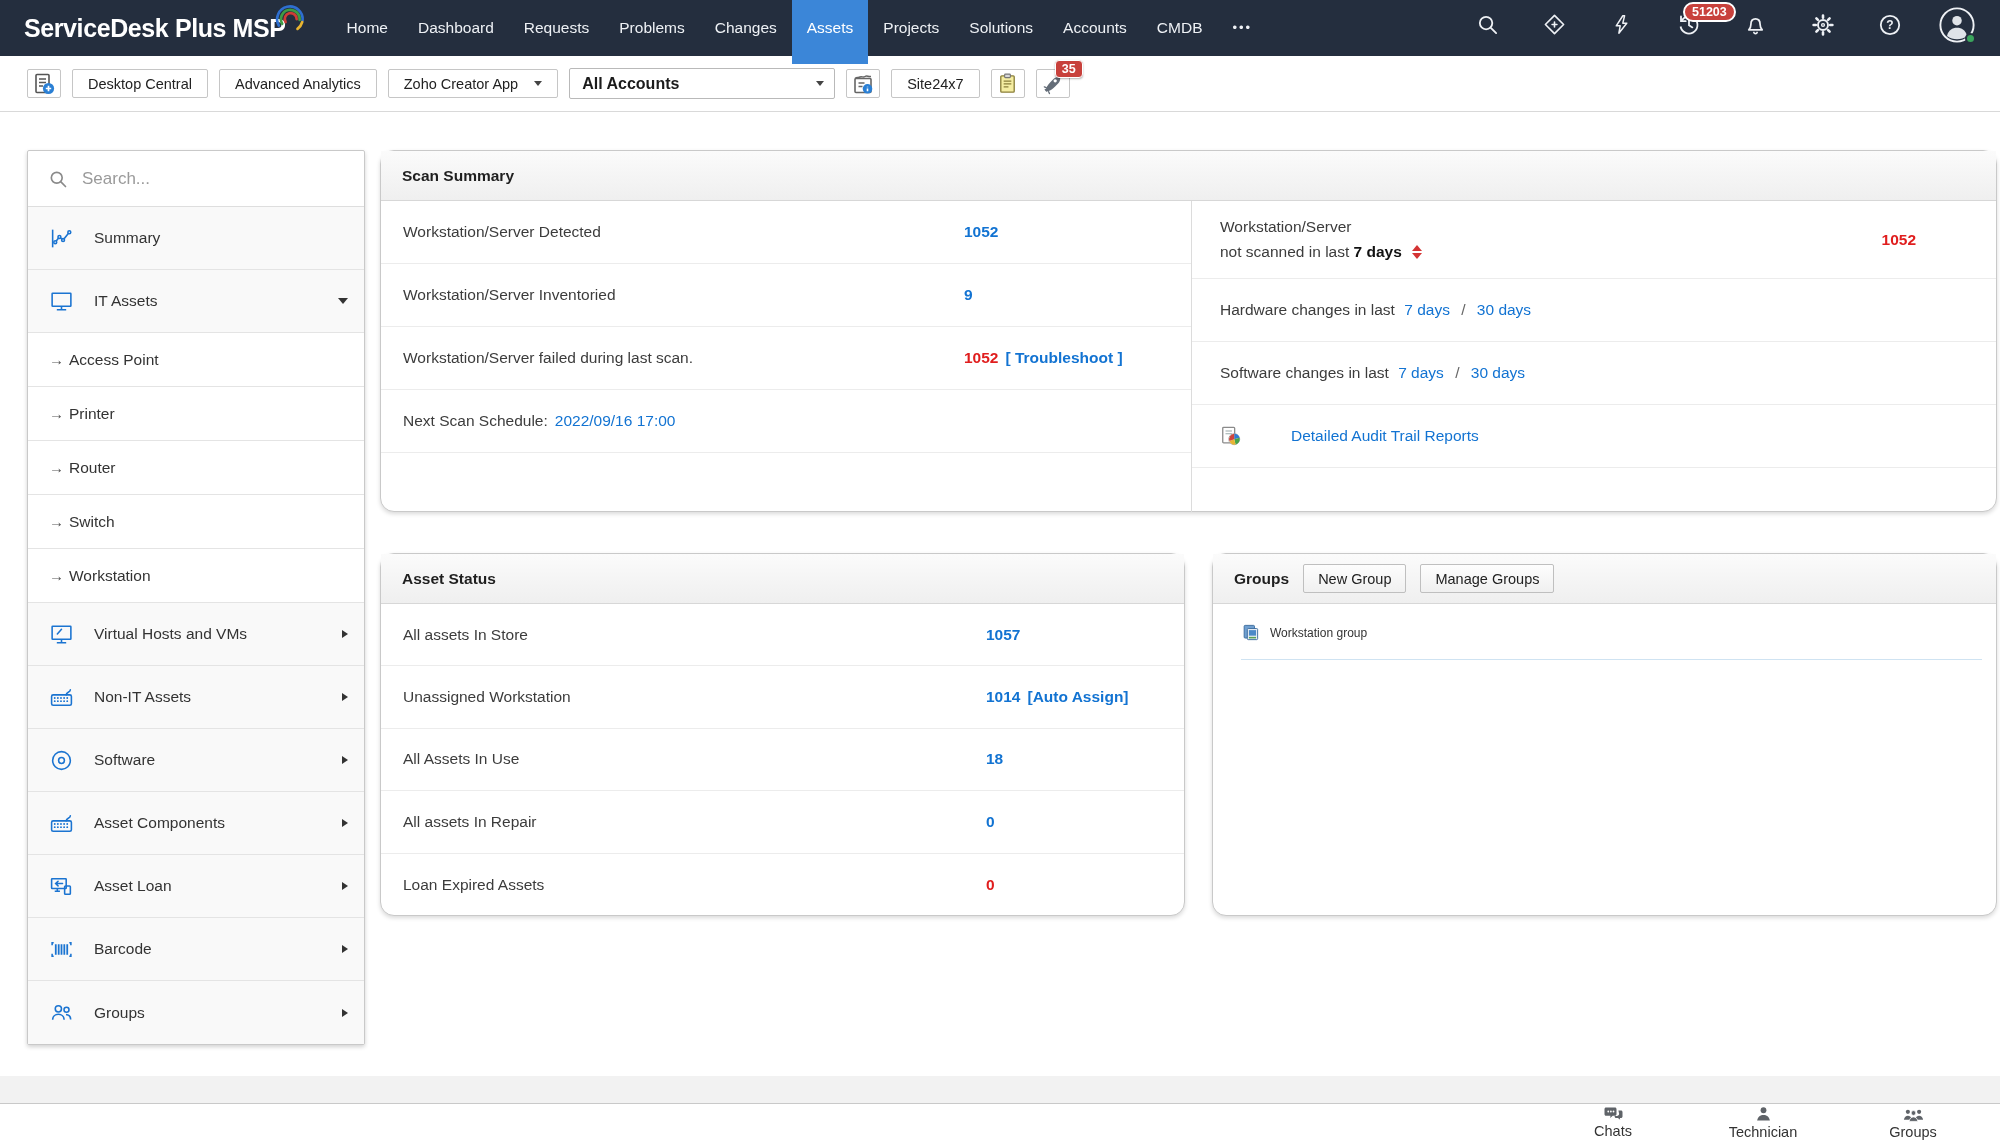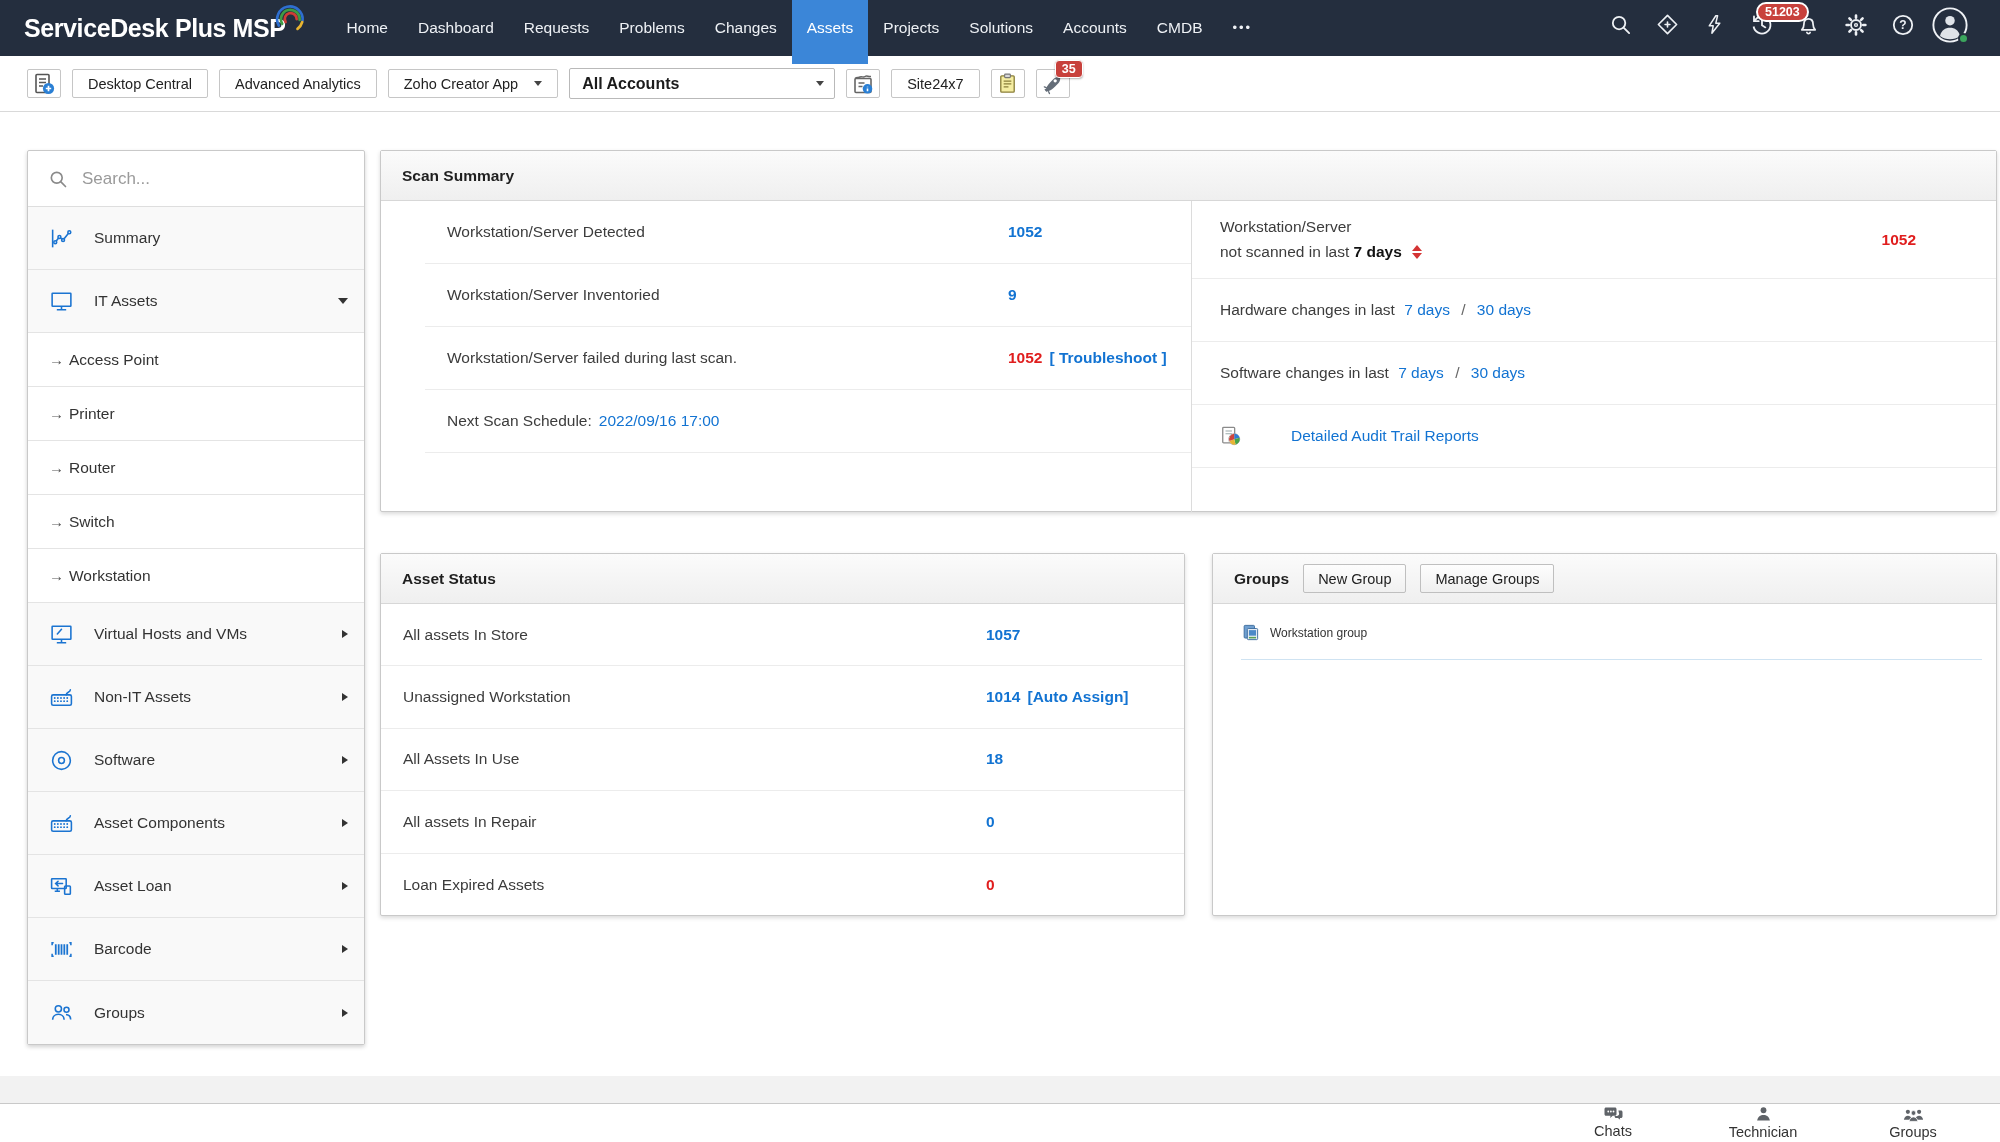--- a/index.html
+++ b/index.html
@@ -8,21 +8,21 @@
 
   
   .nav { height:56px; background:#242e3e; display:flex; align-items:flex-start; position:relative; z-index:10; }
   .logo-wrap { display:flex; align-items:center; height:56px; padding:0 26px 0 24px; position:relative; }
   .logo-text { color:#fff; font-size:25px; font-weight:700; letter-spacing:-0.4px; white-space:nowrap; }
   .logo-swoosh { margin-left:-14px; margin-top:-22px; }
   .tabs { display:flex; align-items:flex-start; height:56px; }
   .tab { line-height:56px; padding:0 15px; color:#eef1f5; font-size:15.5px; cursor:pointer; white-space:nowrap; }
   .tab.active { background:#3b86d8; height:64px; color:#ffffff; }
   .tab.overflow { font-size:13px; letter-spacing:2px; }
-  .nav-icons { margin-left:auto; display:flex; align-items:center; height:49px; padding-right:27px; }
+  .nav-icons { margin-left:auto; display:flex; align-items:center; height:49px; padding-right:20px;gap:20px; }
   .nicon { width:47px; height:56px; display:flex; align-items:center; justify-content:center; position:relative; cursor:pointer; }
   .nav-badge { position:absolute; top:5px; left:18px; background:#c8413c; color:#fff; border:2px solid #fff;
     border-radius:11px; font-size:12.5px; font-weight:bold; padding:1px 7px; z-index:5; white-space:nowrap; }
   .status-dot { position:absolute; right:4px; bottom:9px; width:11px; height:11px; border-radius:50%;
     background:#3ba55d; border:2px solid #242e3e; }
 
   
   .toolbar { height:56px; background:#fff; border-bottom:1px solid #d9d9d9; display:flex; align-items:center;
     padding-left:27px; gap:11px; }
   .tbtn { height:29px; background:#fff; border:1px solid #c6c6c6; border-radius:2px; font-size:14.5px; color:#222;
@@ -53,29 +53,29 @@
   .srow.sub { height:54px; background:#fff; padding:0 16px 0 21px; }
   .srow .sicon { width:26px; display:flex; justify-content:center; }
   .srow .slabel { font-size:15.5px; color:#333; margin-left:20px; }
   .srow.sub .sarrow { color:#555; font-size:15px; width:14px; }
   .srow.sub .slabel { margin-left:6px; }
   .srow .cr { margin-left:auto; width:0; height:0; }
   .cr.down { border-left:5px solid transparent; border-right:5px solid transparent; border-top:6px solid #333; }
   .cr.right { border-top:4.5px solid transparent; border-bottom:4.5px solid transparent; border-left:6px solid #333; }
 
   
-  .panel { position:absolute; border:1px solid #c9c9c9; border-radius:2px; background:#fff;
+  .panel { position:absolute; border:1px solid #c9c9c9; border-radius:14px; background:#fff;
     box-shadow:0 2px 4px rgba(0,0,0,.15); }
   .panel-header { height:50px; background:linear-gradient(#fbfbfb,#efefef); border-bottom:1px solid #d7d7d7;
     display:flex; align-items:center; padding-left:21px; font-size:15.5px; font-weight:bold; color:#1f1f1f; }
   .panel.scan { left:380px; top:38px; width:1617px; height:362px; }
   .scan-body { display:flex; height:311px; }
   .scan-col-left { width:810px; }
   .scan-col-right { flex:1; border-left:1px solid #dcdcdc; }
-  .srow2 { display:flex; align-items:center; height:63px; border-bottom:1px solid #ececec; padding-left:22px;margin-left:44px; }
+  .srow2 { display:flex; align-items:center; height:63px; border-bottom:1px solid #ececec; padding-left:22px; }
   .srow2 .lbl { width:561px; font-size:15.5px; color:#3c3c3c; }
   .val-blue { color:#1273d2; font-weight:bold; font-size:15.5px; }
   .val-red  { color:#e01e1e; font-weight:bold; font-size:15.5px; }
   .link-blue { color:#1273d2; font-size:15.5px; cursor:pointer; }
   .link-blue.b { font-weight:bold; }
   .rrow { display:flex; align-items:center; border-bottom:1px solid #ececec; padding:0 80px 0 28px; height:63px;gap:40px; }
   .rrow.first { height:78px; }
   .rrow .rlbl { font-size:15.5px; color:#3c3c3c; line-height:1.55; }
   .rrow .spacer { flex:1; }
   .bold-dark { font-weight:bold; color:#111; }

